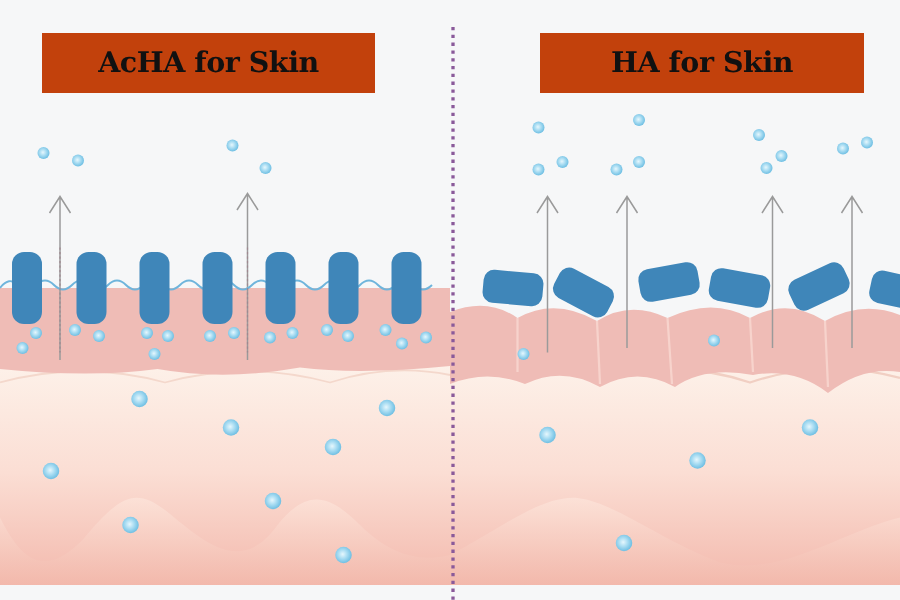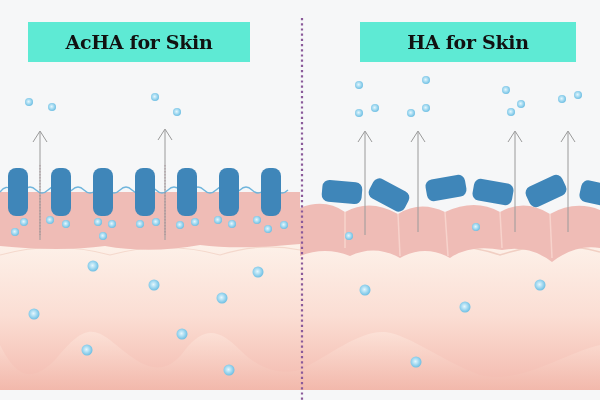--- a/index.html
+++ b/index.html
@@ -1,18 +1,18 @@
 <!DOCTYPE html>
 <html><head>
 <meta charset="utf-8">
 <style>
   html,body{margin:0;padding:0;}
   body{width:600px;height:400px;overflow:hidden;background:#f6f7f8;position:relative;font-family:"DejaVu Serif",serif;}
   .canvas{position:absolute;left:0;top:0;width:600px;height:400px;}
-  .title-box{position:absolute;top:22px;height:40px;background:#5eead4;display:flex;align-items:center;justify-content:center;}
+  .title-box{position:absolute;top:22px;height:40px;background:#c2410c;display:flex;align-items:center;justify-content:center;}
   .title{font-family:"DejaVu Serif",serif;font-weight:bold;font-size:19px;color:#111;letter-spacing:-0.3px;}
   #title-left{left:28px;width:222px;}
   #title-right{left:360px;width:216px;align-items:center;}
 </style>
 </head>
 <body>
 
 <div class="canvas">
 <svg width="600" height="400" viewBox="0 0 600 400" xmlns="http://www.w3.org/2000/svg">
   <defs>

